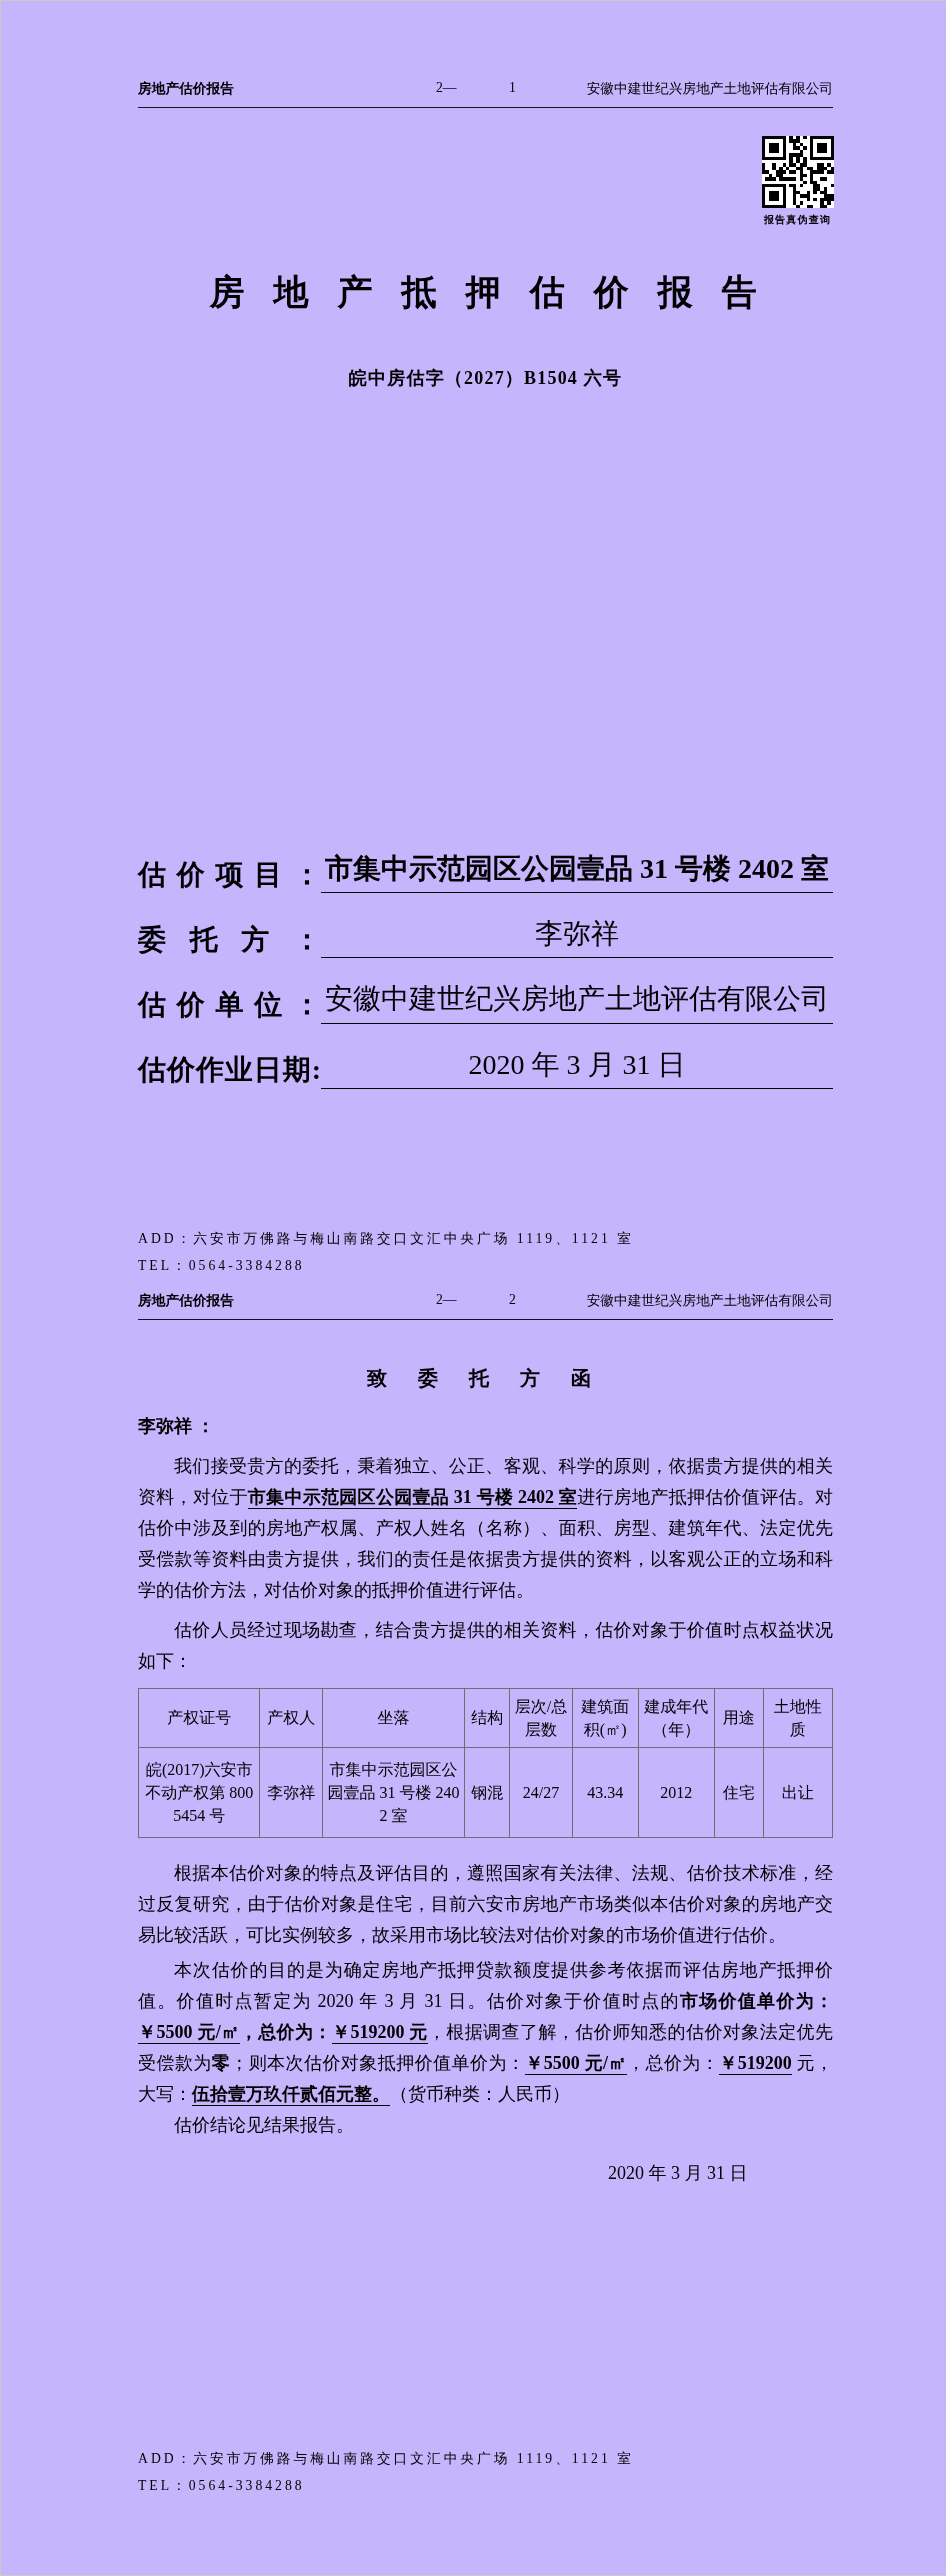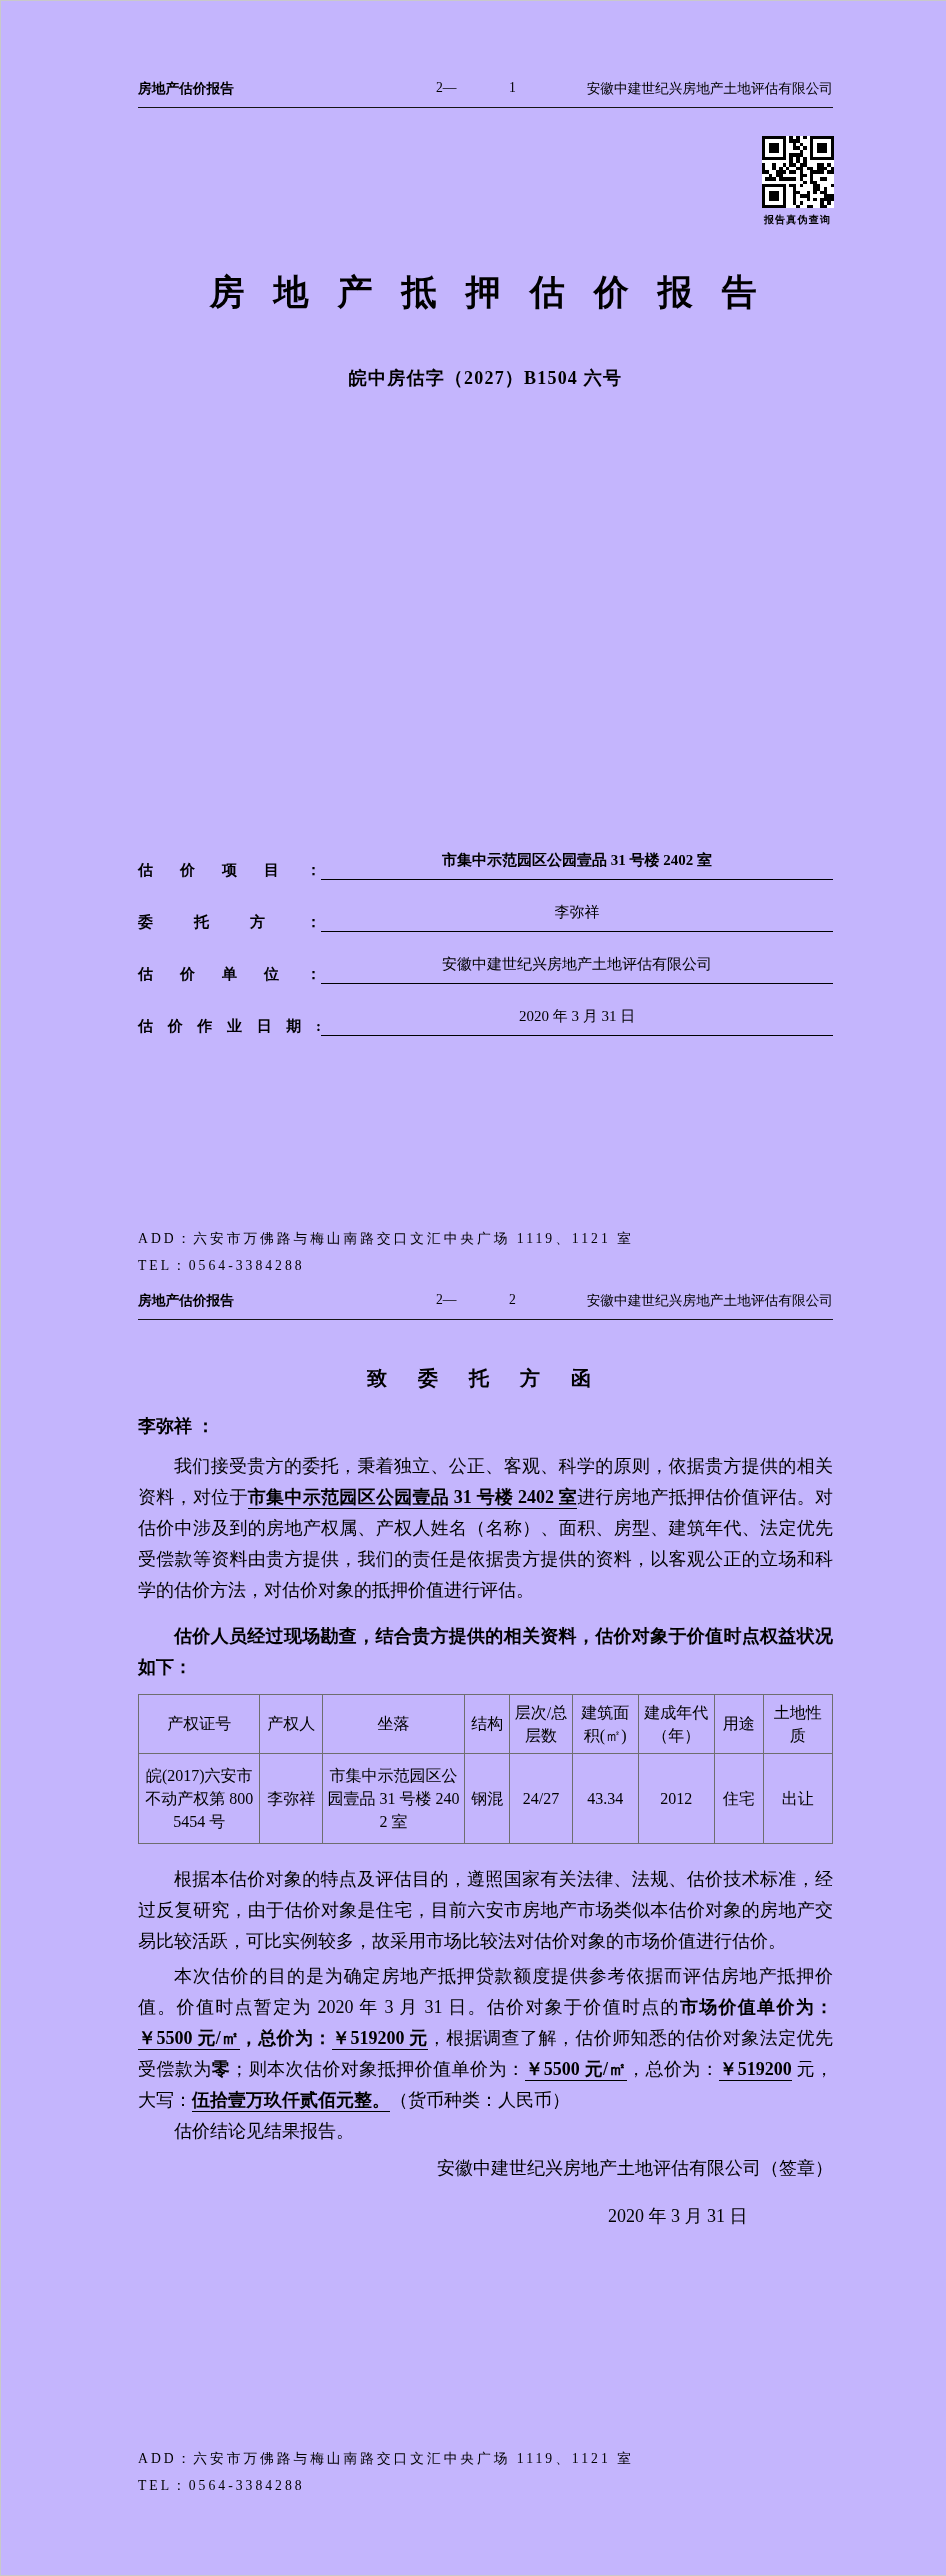--- a/index.html
+++ b/index.html
@@ -23,36 +23,36 @@
   .qr svg { display:block; width:100%; height:100%; }
   .qrcap { left:743px; top:212px; width:107px; text-align:center; font-size:10px;
            letter-spacing:1.2px; font-weight:bold; }
 
   
   .title { left:137px; top:268px; width:695px; text-align:center; font-size:35px;
            font-weight:bold; letter-spacing:4.8px; word-spacing:10.7px; white-space:nowrap; }
   .docno { left:137px; top:365px; width:695px; text-align:center; font-size:18px;
            font-weight:bold; letter-spacing:1.2px; }
   .fields { left:137px; top:850px; width:695px; }
-  .frow { display:flex; align-items:flex-end; margin-bottom:23px; font-size:15px; line-height:1.3; }
+  .frow { display:flex; align-items:flex-end; margin-bottom:23px; font-size:28px; line-height:1.3; }
   .flabel { font-weight:bold; width:183px; flex:none; text-align:justify; text-align-last:justify; }
   .fvalue { flex:1; text-align:center; border-bottom:1.2px solid #000; padding-bottom:4.8px; min-height:29px; }
   .bold { font-weight:bold; }
 
   
   .foot { left:137px; width:695px; font-size:13.7px; letter-spacing:3px; line-height:27.4px; }
   .f1 { top:1224px; } .f2 { top:2444px; }
 
   
   .ltitle { left:137px; top:1364px; width:695px; text-align:center; font-size:20px;
             font-weight:bold; letter-spacing:13px; }
   .body2 { left:137px; top:1413px; width:695px; font-size:18px; line-height:31px; text-align:justify; }
   .salut { font-weight:bold; line-height:25px; }
   .para { text-indent:36px; }
-  .p1 { margin-top:12px; } .p2 { margin-top:15px;font-weight:bold; }
+  .p1 { margin-top:12px; } .p2 { margin-top:9px; }
   .p3 { margin-top:20px; } .p4 { margin-top:4.8px; }
   .b { font-weight:bold; }
   .u { border-bottom:1.2px solid #000; padding-bottom:0.6px; }
 
   table.info { width:100%; border-collapse:collapse; table-layout:fixed; margin-top:10.7px;
                font-size:16px; line-height:1.45; text-align:center; text-indent:0; }
   .info th, .info td { border:0.6px solid #6e6e6e; font-weight:normal; padding:6px 2.4px;
                        vertical-align:middle; word-break:break-all; }
   .info td { padding:9.5px 2.4px; }
 
@@ -380,21 +380,20 @@
             <td>住宅</td>
             <td>出让</td>
           </tr>
         </tbody>
       </table>
 
       <p class="para p3">根据本估价对象的特点及评估目的，遵照国家有关法律、法规、估价技术标准，经过反复研究，由于估价对象是住宅，目前六安市房地产市场类似本估价对象的房地产交易比较活跃，可比实例较多，故采用市场比较法对估价对象的市场价值进行估价。</p>
       <p class="para p4"><span>本次估价的目的是为确定房地产抵押贷款额度提供参考依据而评估房地产抵押价值。价值时点暂定为 2020 年 3 月 31 日。估价对象于价值时点的</span><span class="b">市场价值单价为：</span><span class="b u">￥5500 元/㎡</span><span class="b">，总价为：</span><span class="b u">￥519200 元</span><span>，根据调查了解，估价师知悉的估价对象法定优先受偿款为</span><span class="b">零</span><span>；则本次估价对象抵押价值单价为：</span><span class="b u">￥5500 元/㎡</span><span>，总价为：</span><span class="b u">￥519200</span><span> 元，大写：</span><span class="b u">伍拾壹万玖仟贰佰元整。</span><span>（货币种类：人民币）</span></p>
       <p class="para">估价结论见结果报告。</p>
 
-      <div class="sign-company">安徽中建世纪兴房地产土地评估有限公司（签章）</div>
       <div class="sign-date">2020 年 3 月 31 日</div>
     </div>
 
     <footer class="abs foot f2">
       <div>ADD：六安市万佛路与梅山南路交口文汇中央广场 1119、1121 室</div>
       <div>TEL：0564-3384288</div>
     </footer>
   </section>
 </div>
 

